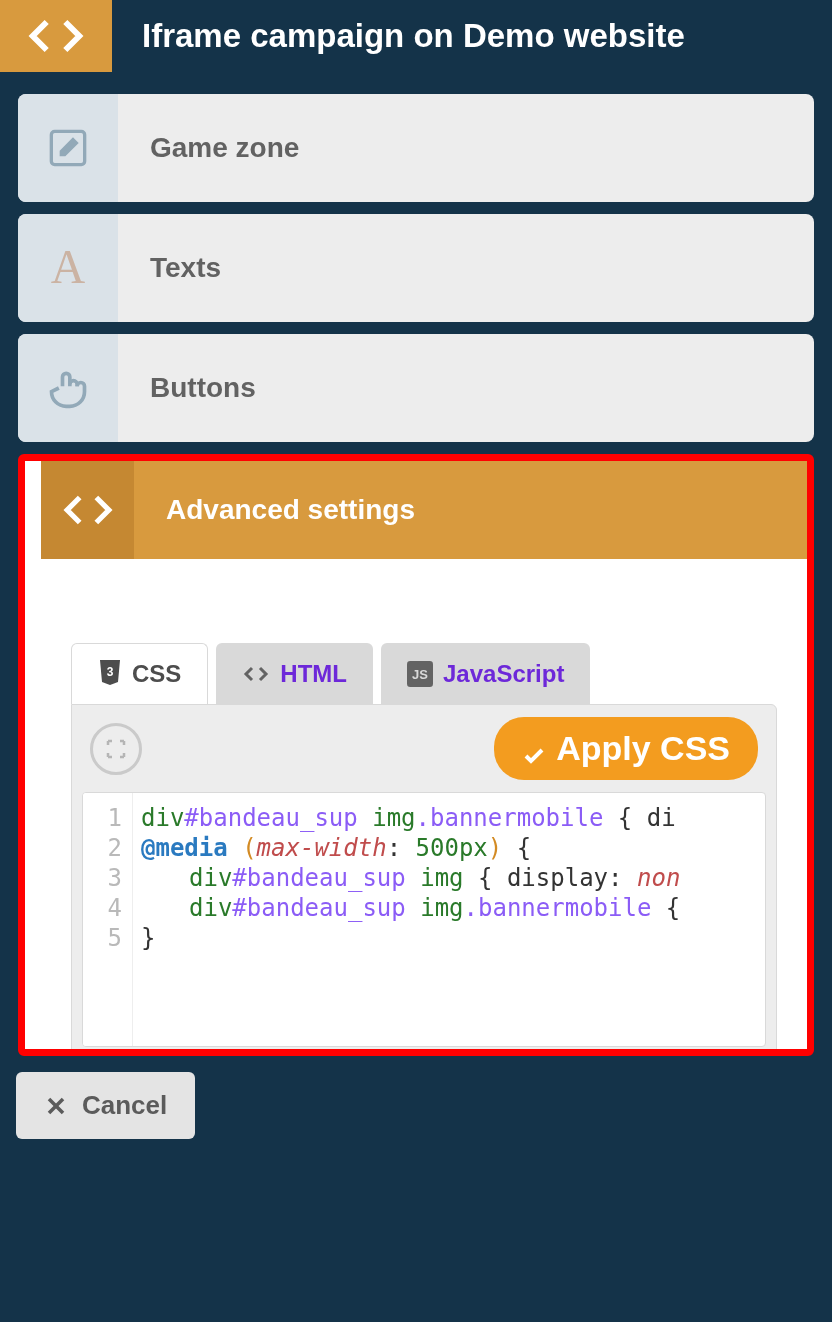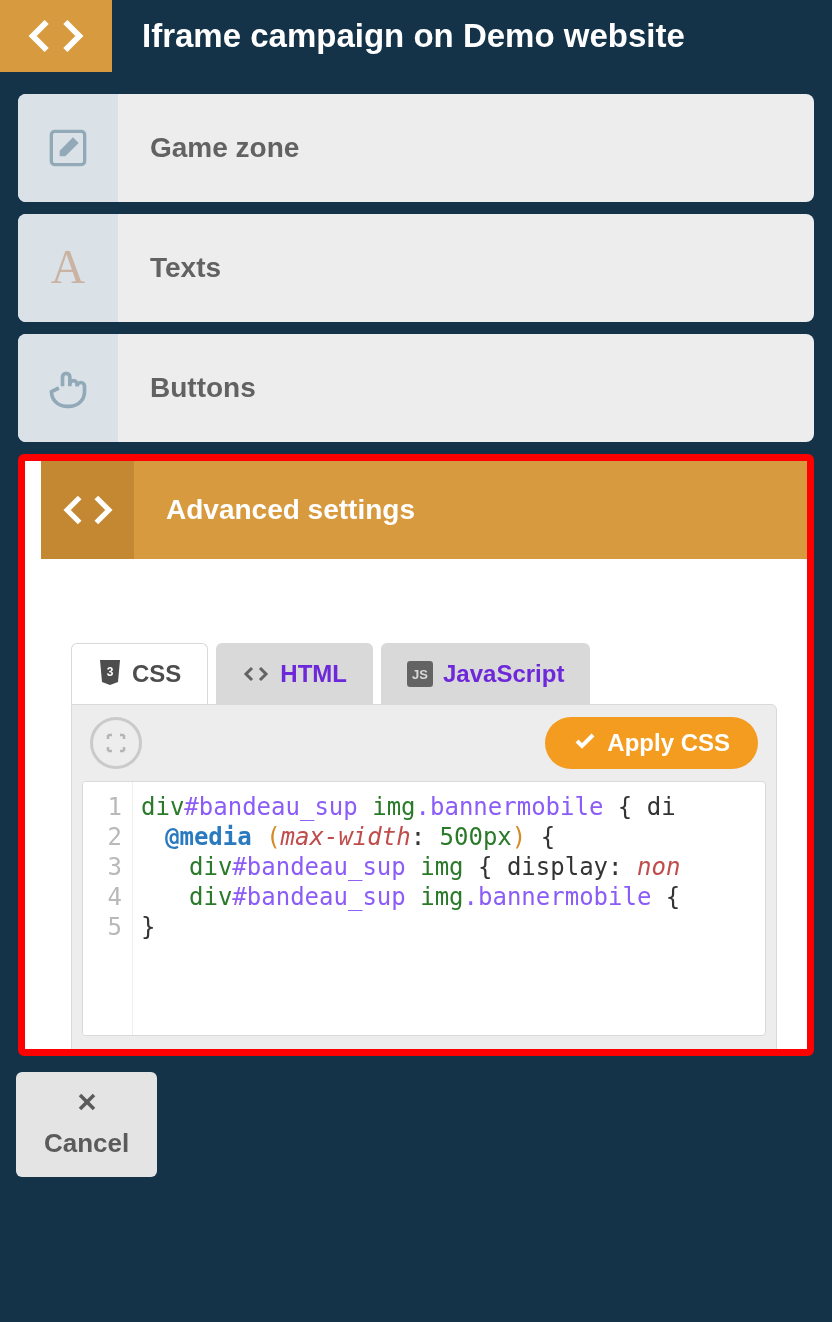--- a/index.html
+++ b/index.html
@@ -137,27 +137,27 @@
       height: 52px;
       border: 3px solid #cacaca;
       border-radius: 50%;
       display: flex;
       align-items: center;
       justify-content: center;
       cursor: pointer;
     }
     .apply-btn {
       display: flex;
-      align-items: flex-start;
+      align-items: flex-end;
       gap: 10px;
       background: #f39c1f;
       color: #ffffff;
       padding: 12px 28px;
       border-radius: 30px;
-      font-size: 24px;
+      font-size: 34px;
       font-weight: 600;
       cursor: pointer;
     }
     .code-editor {
       background: #ffffff;
       margin: 0 10px 10px 10px;
       border: 1px solid #d9d9d9;
       border-radius: 4px;
       height: 255px;
       display: flex;
@@ -179,41 +179,40 @@
       line-height: 30px;
       white-space: nowrap;
       overflow: hidden;
       flex: 1;
     }
     .code-line {
       display: block;
     }
     .tok-tag { color: #2a7a2a; }
     .tok-sel { color: #8b5cf6; }
-    .tok-at { color: #2a7ac0; font-weight: bold; margin-left: 24px; }
+    .tok-at { color: #2a7ac0; font-weight: bold; }
     .tok-prop { color: #333; }
     .tok-prop2 { color: #c04c4c; font-style: italic; }
     .tok-num { color: #2a7a2a; }
     .tok-brace { color: #333; }
     .tok-paren { color: #d38b24; }
     .footer {
       padding: 16px;
     }
     .cancel-btn {
       display: inline-flex;
       align-items: center;
       gap: 14px;
       background: #e4e4e4;
       color: #5b5b5b;
       padding: 18px 28px;
       border-radius: 6px;
       font-size: 26px;
       font-weight: 600;
       cursor: pointer;
-      flex-direction: column;
     }
     .indent1 { padding-left: 48px; display: inline-block; }
   </style>
 </head>
 <body>
 
 <div class="header">
   <div class="header-icon">
     <svg width="56" height="56" viewBox="0 0 24 24" fill="none" stroke="#ffffff" stroke-width="2.5">
       <polyline points="16 18 22 12 16 6"></polyline>

